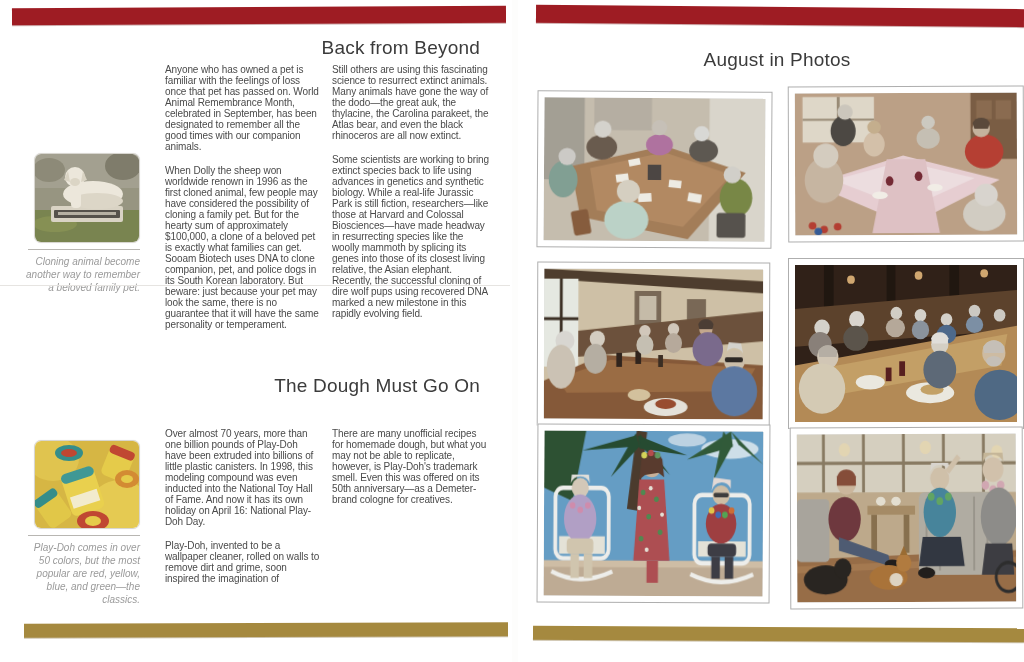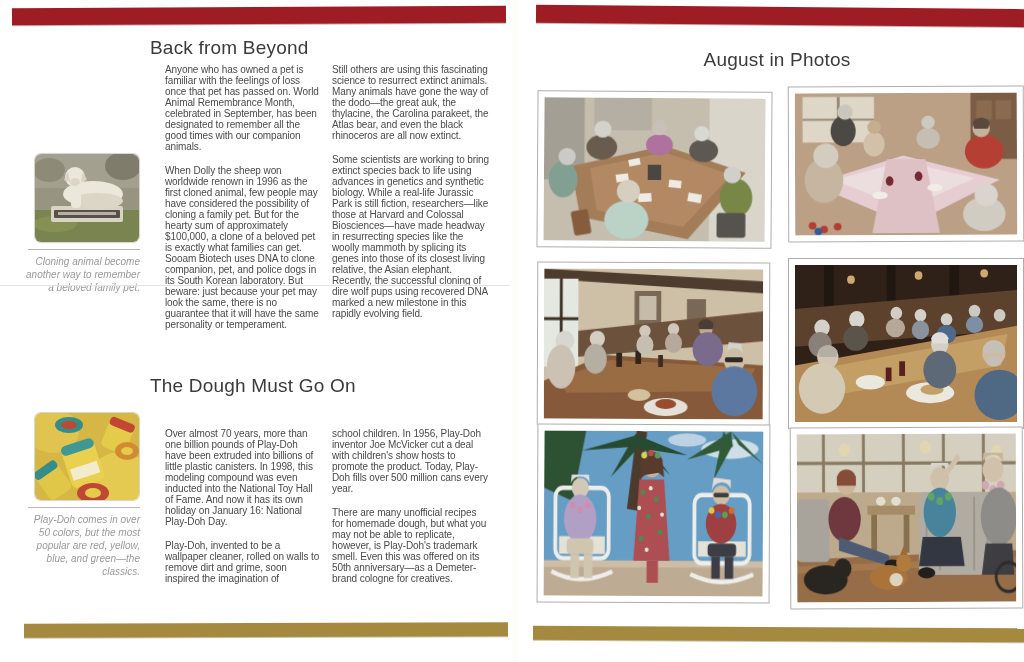--- a/index.html
+++ b/index.html
@@ -4,21 +4,21 @@
 <style>
   html,body{margin:0;padding:0;background:#ffffff;}
   body{width:1024px;height:662px;font-family:"Liberation Sans","DejaVu Sans",sans-serif;}
   .canvas{position:relative;width:1024px;height:662px;background:#fdfdfc;overflow:hidden;}
   .page{position:absolute;top:0;height:662px;background:#ffffff;}
   .page-left{left:0;width:512px;}
   .page-right{left:518px;width:506px;}
   .bar{position:absolute;}
   .bar-maroon{background:#9e1c23;box-shadow:0 1px 0 rgba(120,30,30,.35);}
   .bar-gold{background:#a5893f;box-shadow:0 1px 0 rgba(130,105,50,.4);}
-  .article-title{position:absolute;margin:0;font-size:19px;font-weight:400;color:#3b3b3b;text-align:left;letter-spacing:.2px;}
+  .article-title{position:absolute;margin:0;font-size:19px;font-weight:400;color:#3b3b3b;text-align:right;letter-spacing:.2px;}
   .page-title{position:absolute;margin:4px;font-size:19px;font-weight:400;color:#3b3b3b;text-align:center;letter-spacing:.2px;}
   .col{position:absolute;font-size:10px;line-height:11px;color:#4a4a4a;letter-spacing:-0.1px;}
   .col p{margin:0 0 13px 0;}
   .figure{position:absolute;}
   .fig-img{display:block;border:1px solid #d8d6d0;border-radius:7px;overflow:hidden;box-shadow:0 0 1px rgba(0,0,0,.15);}
   .fig-img svg{display:block;filter:blur(.4px) saturate(.92);}
   .fig-rule{height:1px;background:#b8b6b2;margin:6px 0 5px 0;}
   .fig-caption{font-size:10px;font-style:italic;color:#9a9a9a;line-height:13px;text-align:right;}
   .scanline{position:absolute;background:#e6e4e1;height:1px;}
   .photo-frame{position:absolute;background:#fff;border:1px solid #aeaeae;padding:6px;box-sizing:border-box;}
@@ -67,29 +67,28 @@
       </div>
       <div class="fig-rule" style="width:112px;margin-left:-6px;"></div>
       <div class="fig-caption" style="width:116px;margin-left:-10px;">Cloning animal become another way to remember a beloved family pet.</div>
     </div>
 
     <div class="scanline" style="left:0;top:285px;width:510px;"></div>
 
     <h2 class="article-title" style="left:150px;top:375px;width:330px;">The Dough Must Go On</h2>
 
     <div class="col" style="left:165px;top:428px;width:155px;">
-      <p>Over almost 70 years, more than one billion pounds of Play-Doh have been extruded into billions of little plastic canisters. In 1998, this modeling compound was even inducted into the National Toy Hall of Fame. And now it has its own holiday on January 16: National Play-Doh Day.</p>
+      <p>Over almost 70 years, more than one billion pounds of Play-Doh have been extruded into billions of little plastic canisters. In 1998, this modeling compound was even inducted into the National Toy Hall of Fame. And now it has its own holiday on April 16: National Play-Doh Day.</p>
       <p>Play-Doh, invented to be a wallpaper cleaner, rolled on walls to remove dirt and grime, soon inspired the imagination of</p>
     </div>
     <div class="col" style="left:332px;top:428px;width:158px;">
-      <p>school children. In 1956, Play-Doh inventor Joe McVicker cut a deal with children's show hosts to promote the product. Today, Play-Doh fills over 500 million cans every year.</p>
       <p>There are many unofficial recipes for homemade dough, but what you may not be able to replicate, however, is Play-Doh's trademark smell. Even this was offered on its 50th anniversary—as a Demeter-brand cologne for creatives.</p>
     </div>
 
-    <div class="figure" style="left:34px;top:412px;width:108px;">
+    <div class="figure" style="left:34px;top:440px;width:108px;">
       <div class="fig-img" style="width:104px;height:87px;">
         <svg width="104" height="87" viewBox="0 0 104 87" preserveAspectRatio="none">
           <rect x="0" y="0" width="104" height="87" fill="#d9b63a"></rect>
           <ellipse cx="18" cy="18" rx="26" ry="22" fill="#e3c445"></ellipse>
           <ellipse cx="85" cy="65" rx="30" ry="26" fill="#e8ca48"></ellipse>
           <g transform="rotate(-18 48 48)">
             <rect x="30" y="28" width="34" height="44" rx="6" fill="#ecd043"></rect>
             <rect x="30" y="28" width="34" height="10" rx="5" fill="#3a9a96"></rect>
             <rect x="33" y="52" width="28" height="12" fill="#f4f0e2" opacity=".85"></rect>
           </g>

